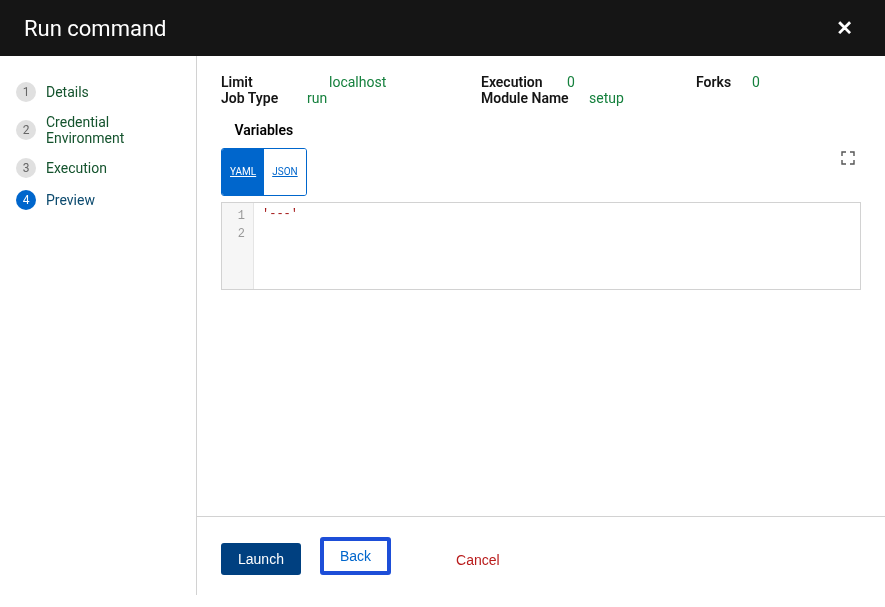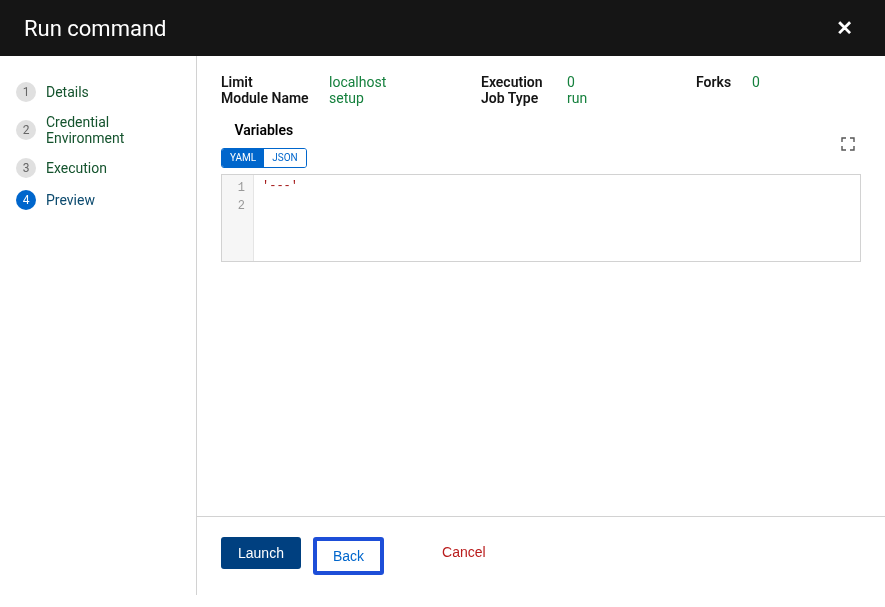--- a/index.html
+++ b/index.html
@@ -112,24 +112,25 @@
     }
     .toggle-group {
       display: inline-flex;
       border: 1px solid #0066cc;
       border-radius: 3px;
       overflow: hidden;
       font-size: 10px;
       line-height: 1;
     }
     .toggle-btn {
-      padding: 4px 8px;
+      padding: 18px 8px;
       cursor: pointer;
       background: #fff;
       color: #0066cc;
+      text-decoration: underline;
     }
     .toggle-btn.active {
       background: #0066cc;
       color: #fff;
     }
     .expand-icon {
       cursor: pointer;
       color: #555;
       font-size: 14px;
       padding: 2px 6px;
@@ -154,22 +155,22 @@
     .gutter div { line-height: 18px; }
     .code-content {
       flex: 1;
       padding: 4px 8px;
     }
     .code-content .string { color: #a31515; }
     .footer {
       border-top: 1px solid #d2d2d2;
       padding: 20px 24px;
       display: flex;
-      gap: 12px;
-      align-items: flex-start;
+      gap: 19px;
+      align-items: flex-end;
     }
     .btn {
       padding: 7px 16px;
       font-size: 14px;
       border-radius: 3px;
       cursor: pointer;
       border: 1px solid transparent;
     }
     .btn-primary {
       background: #004080;
@@ -226,26 +227,26 @@
         </div>
         <div class="detail-cell">
           <span class="detail-label" style="min-width:70px">Execution</span>
           <span class="detail-value">0</span>
         </div>
         <div class="detail-cell">
           <span class="detail-label" style="min-width:40px">Forks</span>
           <span class="detail-value">0</span>
         </div>
         <div class="detail-cell">
+          <span class="detail-label" style="min-width:70px">Job Type</span>
+          <span class="detail-value">run</span>
+        </div>
+        <div class="detail-cell">
           <span class="detail-label">Module Name</span>
           <span class="detail-value">setup</span>
-        </div>
-        <div class="detail-cell">
-          <span class="detail-label" style="min-width:70px">Job Type</span>
-          <span class="detail-value">run</span>
         </div>
       </div>
 
       <div class="variables-row">
         <div class="variables-left">
           <span class="variables-label">Variables</span>
           <div class="toggle-group">
             <span class="toggle-btn active">YAML</span>
             <span class="toggle-btn">JSON</span>
           </div>

